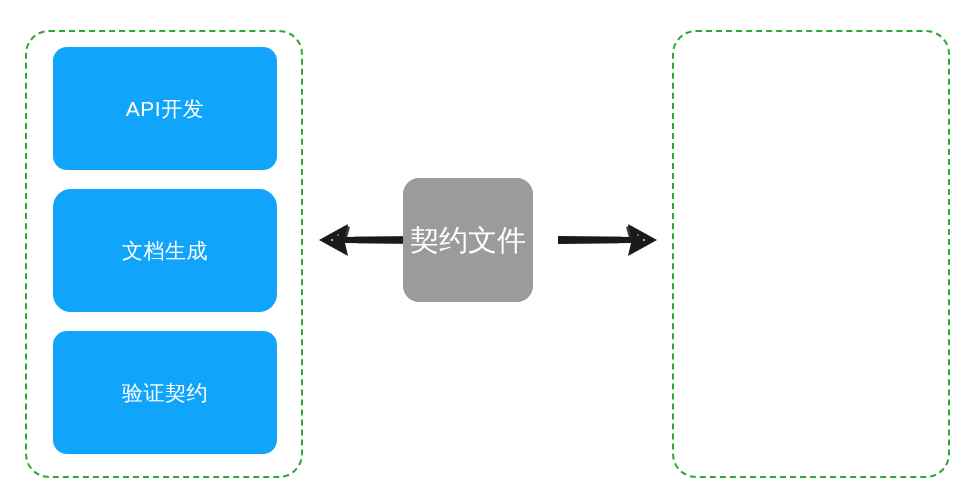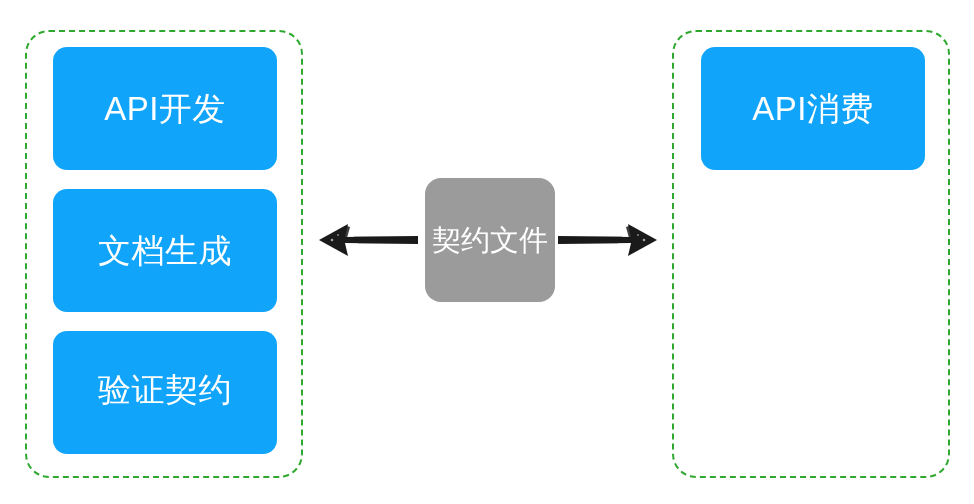--- a/index.html
+++ b/index.html
@@ -36,36 +36,36 @@
     position: absolute;
     box-sizing: border-box;
     width: 224px;
     height: 123px;
     background: #10A4FA;
     border-radius: 14px;
     display: flex;
     align-items: center;
     justify-content: center;
     color: #ffffff;
-    font-size: 33px;
+    font-size: 21px;
     letter-spacing: 0.5px;
     line-height: 1;
     white-space: nowrap;
     user-select: none;
   }
   .col-left  { left: 53px; }
   .col-right { left: 701px; }
   .row-1 { top: 47px; }
-  .row-2 { top: 189px; }
-  .row-3 { top: 331px; font-family: Liberation Mono, monospace; }
+  .row-2 { top: 189px; border-radius: 18px; }
+  .row-3 { top: 331px; }
 
   
   #center-node {
     position: absolute;
-    left: 425px;
+    left: 403px;
     top: 178px;
     width: 130px;
     height: 124px;
     box-sizing: border-box;
     background: #9B9B9B;
     border-radius: 16px;
     display: flex;
     align-items: center;
     justify-content: center;
     color: #ffffff;
@@ -120,17 +120,16 @@
         <rect x="4" y="24.5" width="64" height="1.6" opacity="0.55"></rect>
         <rect x="6" y="30" width="58" height="1.4" opacity="0.5"></rect>
         <circle cx="90" cy="28" r="1.3" fill="#ffffff" opacity="0.6"></circle>
         <circle cx="84" cy="23" r="1" fill="#ffffff" opacity="0.45"></circle>
       </g>
     </svg>
   </div>
 
   <div class="group-box" id="group-right"></div>
 
-  <div class="node col-right row-1">API消费</div>
 
 
 
 </div>
 
 </body></html>

